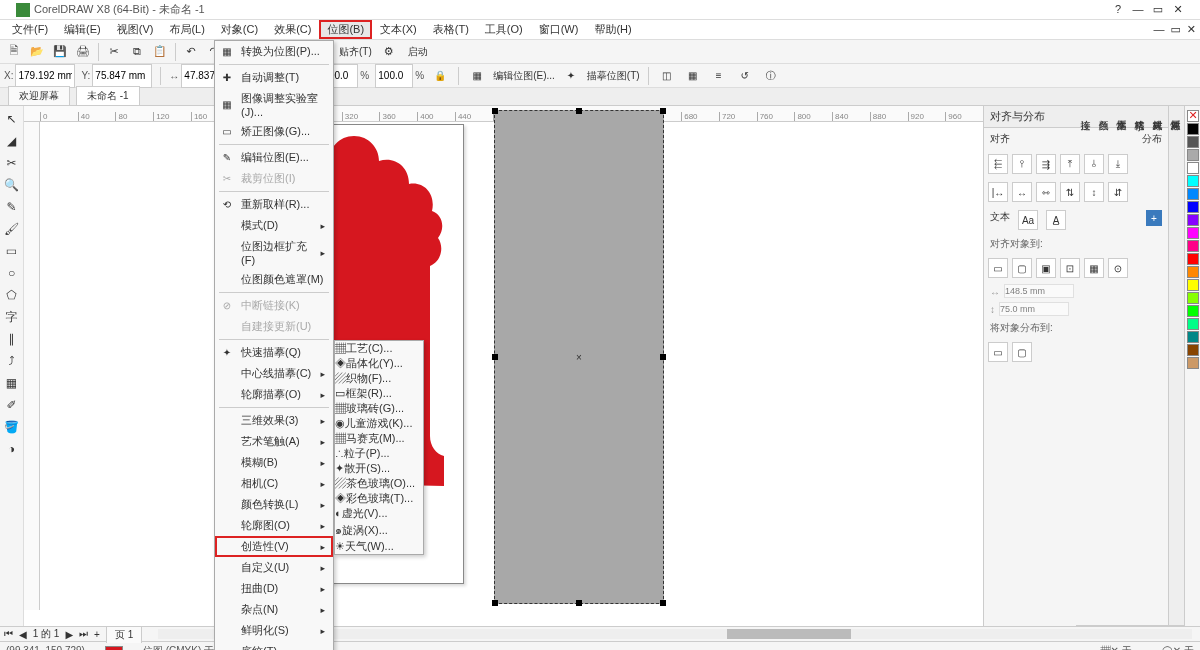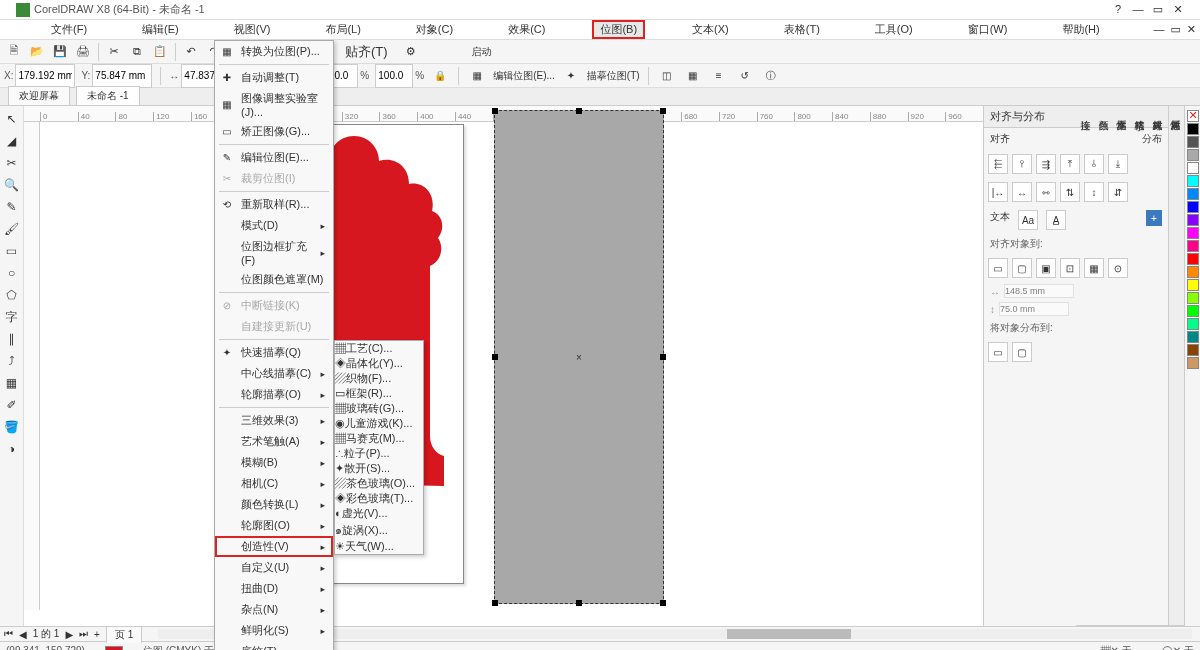--- a/index.html
+++ b/index.html
@@ -5,21 +5,21 @@
 * { margin: 0; padding: 0; box-sizing: border-box; font-family: "Microsoft YaHei", Arial, sans-serif; }
 body { background: #f0f0f0; width: 1200px; height: 650px; overflow: hidden; font-size: 11px; color: #333; }
 
 .titlebar { height: 20px; background: #fff; display: flex; align-items: center; padding: 0 16px; border-bottom: 1px solid #ddd; }
 .titlebar .logo { width: 14px; height: 14px; background: #3a8a3a; margin-right: 4px; }
 .titlebar .title { flex: 1; font-size: 11px; color: #555; }
 .titlebar .win-btns { display: flex; gap: 8px; }
 .titlebar .win-btns span { width: 12px; text-align: center; cursor: pointer; }
 
 .menubar { height: 20px; background: #fff; display: flex; align-items: center; padding: 0 4px; border-bottom: 1px solid #ddd; position: relative; }
-.menubar .mitem { padding: 2px 8px; cursor: pointer; font-size: 11px; margin-left: 39px; }
+.menubar .mitem { padding: 2px 8px; cursor: pointer; font-size: 11px; }
 .menubar .mitem.hl { border: 2px solid #d22; background: #e8e8e8; padding: 0 6px; }
 
 .toolbar1 { height: 24px; background: #f5f5f5; display: flex; align-items: center; padding: 0 4px; gap: 3px; border-bottom: 1px solid #ddd; position: relative; }
 .toolbar2 { height: 24px; background: #f5f5f5; display: flex; align-items: center; padding: 0 4px; gap: 6px; border-bottom: 1px solid #ddd; font-size: 10px; }
 .tbtn { width: 20px; height: 20px; display: flex; align-items: center; justify-content: center; cursor: pointer; border-radius: 2px; }
 .divider { width:1px; height:18px; background:#ccc; margin:0 2px;}
 .tfield { display:flex; align-items:center; gap:2px; font-size:10px; color:#555;}
 .tfield input { width:60px; height:24px; font-size:10px; border:1px solid #ccc; padding:0 2px;}
 
 .tabs { height: 18px; background: #eee; display: flex; align-items: flex-end; padding-left: 8px; border-bottom: 1px solid #ccc; }
@@ -113,23 +113,23 @@
   <div class="tbtn">📋</div>
   <div class="divider"></div>
   <div class="tbtn">↶</div>
   <div class="tbtn">↷</div>
   <div class="divider"></div>
   <div class="tbtn">🔍</div>
   <div class="tbtn">⬇</div>
   <div class="tbtn">⬆</div>
   <div class="divider"></div>
   <div class="tbtn">📄</div>
-  <div style="padding:0 10px;font-size:13px;">贴齐(T)</div>
+  <div style="padding:0 4px;font-size:10px;">贴齐(T)</div>
   <div class="tbtn">⚙</div>
-  <div style="padding:0 6px;font-size:10px;margin-left:42px;">启动</div>
+  <div style="padding:0 6px;font-size:10px;">启动</div>
 </div>
 
 <div class="toolbar2">
   <div class="tfield">
       <span>X:</span>
       <input value="179.192 mm" style="">
     </div>
   <div class="tfield">
       <span>Y:</span>
       <input value="75.847 mm" style="">

